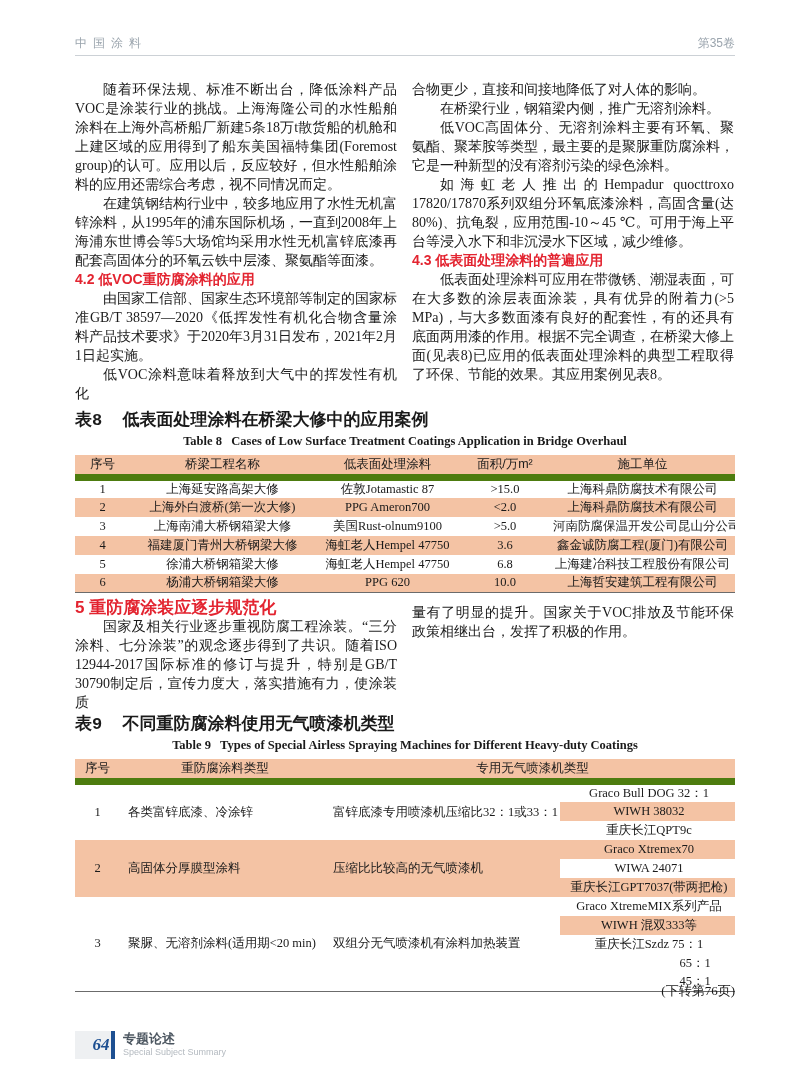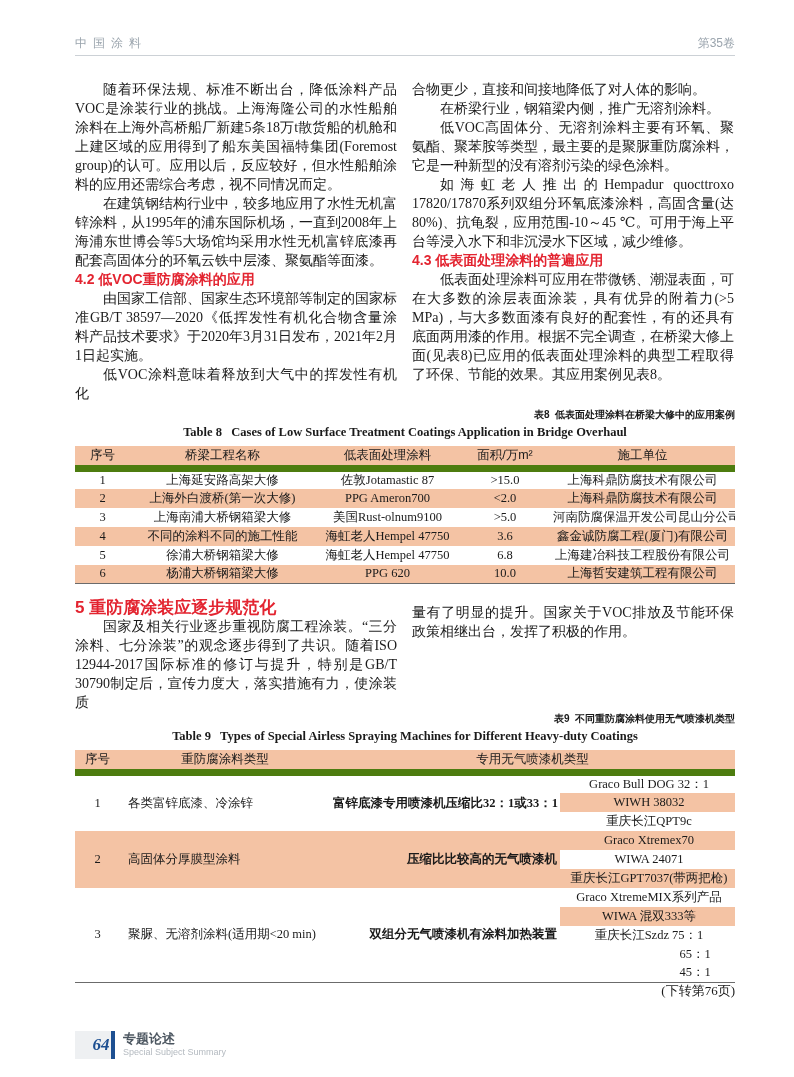--- a/index.html
+++ b/index.html
@@ -39,39 +39,39 @@
   #col-left-top{left:75px;top:80px;}
   #col-right-top{left:412px;top:80px;}
   #col-left-bottom{left:75px;top:598px;}
   #col-right-bottom{left:412px;top:603px;}
 
   
   .tablewrap{position:absolute;left:75px;width:660px;}
   #table8-block{top:408px;}
   #table9-block{top:712px;}
   .cap-cn{
-    text-align:right;font-family:Liberation Sans, sans-serif;
-    font-weight:bold;font-size:10px;margin:0 0 3px;white-space:pre;
+    text-align:left;font-family:Liberation Mono, monospace;
+    font-weight:bold;font-size:17px;margin:0 0 3px;white-space:pre;
   }
   .cap-en{
     text-align:center;font-family:"Liberation Serif","DejaVu Serif",serif;
     font-weight:bold;font-size:12.5px;margin:0 0 6px;white-space:pre;
   }
   table{width:100%;border-collapse:collapse;table-layout:fixed;font-size:12.5px;border-bottom:1px solid #6b6b6b;}
   th{
     font-family:"Liberation Sans","DejaVu Sans",sans-serif;font-weight:normal;
     background:var(--salmon);height:22px;border-bottom:7px solid #4d7c0f;
     text-align:center;padding:0 2px;overflow:hidden;
   }
   td{height:19px;padding:0 3px;overflow:hidden;white-space:nowrap;}
   #table8 td{text-align:center;}
   #table8 tr.alt{background:var(--salmon);}
   #table9 td.c-no{text-align:center;}
   #table9 td.c-coating{text-align:left;padding-left:8px;}
-  #table9 td.c-machine{text-align:right;font-weight:bold;}
+  #table9 td.c-machine{text-align:left;}
   #table9 td.m{text-align:center;padding-left:6px;}
   #table9 td.sal{background:var(--salmon);}
   #table9 td.indent{padding-left:98px;}
 
   .continuation{position:absolute;right:59px;top:982px;font-size:13px;}
 
   
   .footer{position:absolute;left:75px;top:1031px;display:flex;align-items:center;height:28px;}
   .pagenum-box{
     background:#eef0f2;width:36px;height:28px;display:flex;align-items:center;
@@ -157,21 +157,21 @@
         </tr>
         <tr>
           <td>3</td>
           <td>上海南浦大桥钢箱梁大修</td>
           <td>美国Rust-olnum9100</td>
           <td>&gt;5.0</td>
           <td>河南防腐保温开发公司昆山分公司</td>
         </tr>
         <tr class="alt">
           <td>4</td>
-          <td>不同的涂料不同的施工性能</td>
+          <td>福建厦门青州大桥钢梁大修</td>
           <td>海虹老人Hempel 47750</td>
           <td>3.6</td>
           <td>鑫金诚防腐工程(厦门)有限公司</td>
         </tr>
         <tr>
           <td>5</td>
           <td>徐浦大桥钢箱梁大修</td>
           <td>海虹老人Hempel 47750</td>
           <td>6.8</td>
           <td>上海建冶科技工程股份有限公司</td>
@@ -240,21 +240,21 @@
           <td class="m sal">重庆长江GPT7037(带两把枪)</td>
         </tr>
 
         <tr>
           <td class="c-no" rowspan="5">3</td>
           <td class="c-coating" rowspan="5">聚脲、无溶剂涂料(适用期&lt;20 min)</td>
           <td class="c-machine" rowspan="5">双组分无气喷漆机有涂料加热装置</td>
           <td class="m">Graco XtremeMIX系列产品</td>
         </tr>
         <tr>
-          <td class="m sal">WIWA 混双333等</td>
+          <td class="m sal">WIWH 混双333等</td>
         </tr>
         <tr>
           <td class="m">重庆长江Szdz 75：1</td>
         </tr>
         <tr>
           <td class="m indent">65：1</td>
         </tr>
         <tr>
           <td class="m indent">45：1</td>
         </tr>

